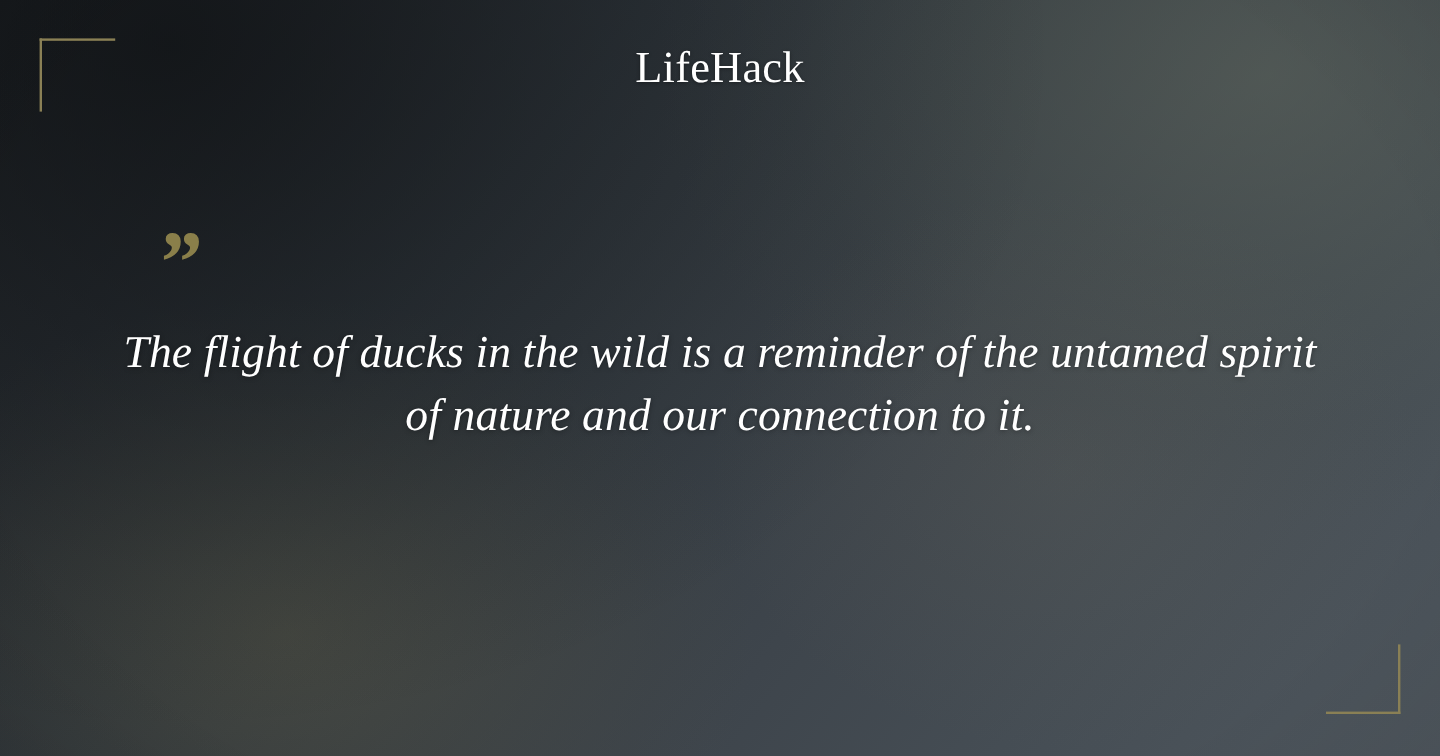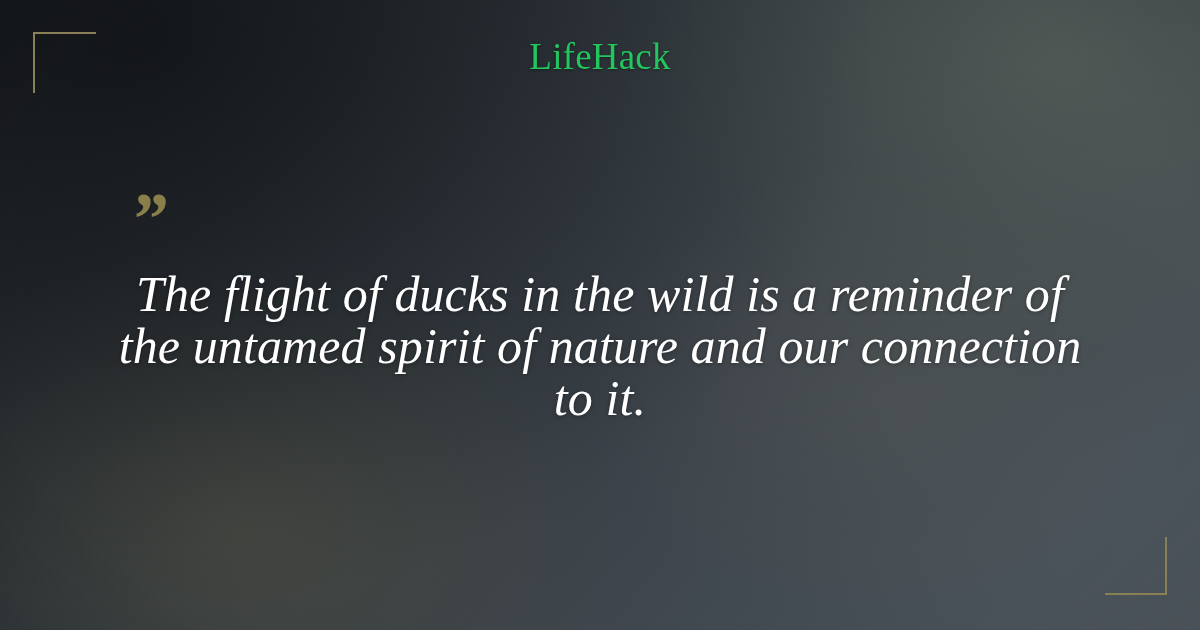--- a/index.html
+++ b/index.html
@@ -108,21 +108,21 @@
     left:0; right:0;
     top:36px;
     text-align:center;
   }
   #brand .brand-text {
     display:inline-block;
     font-family:"Liberation Serif", "DejaVu Serif", serif;
     font-size:37px;
     font-weight:400;
     letter-spacing:0.2px;
-    color:#22c55e;
+    color:#ffffff;
     line-height:1.12;
     text-shadow:0 1px 3px rgba(0,0,0,0.40);
   }
 
   
   #quote-mark {
     position:absolute;
     left:130px;
     top:182px;
     font-family:"Liberation Serif", "DejaVu Serif", serif;
@@ -138,21 +138,21 @@
   #quote-block {
     position:absolute;
     left:100px;
     top:268px;
     width:1000px;
     text-align:center;
   }
   #quote-text {
     font-family:"Liberation Serif", "DejaVu Serif", serif;
     font-style:italic;
-    font-size:50px;
+    font-size:38px;
     font-weight:400;
     line-height:52px;
     color:#ffffff;
     letter-spacing:0.1px;
     text-shadow:0 1px 4px rgba(0,0,0,0.35);
   }
 </style>
 </head>
 <body>
 

